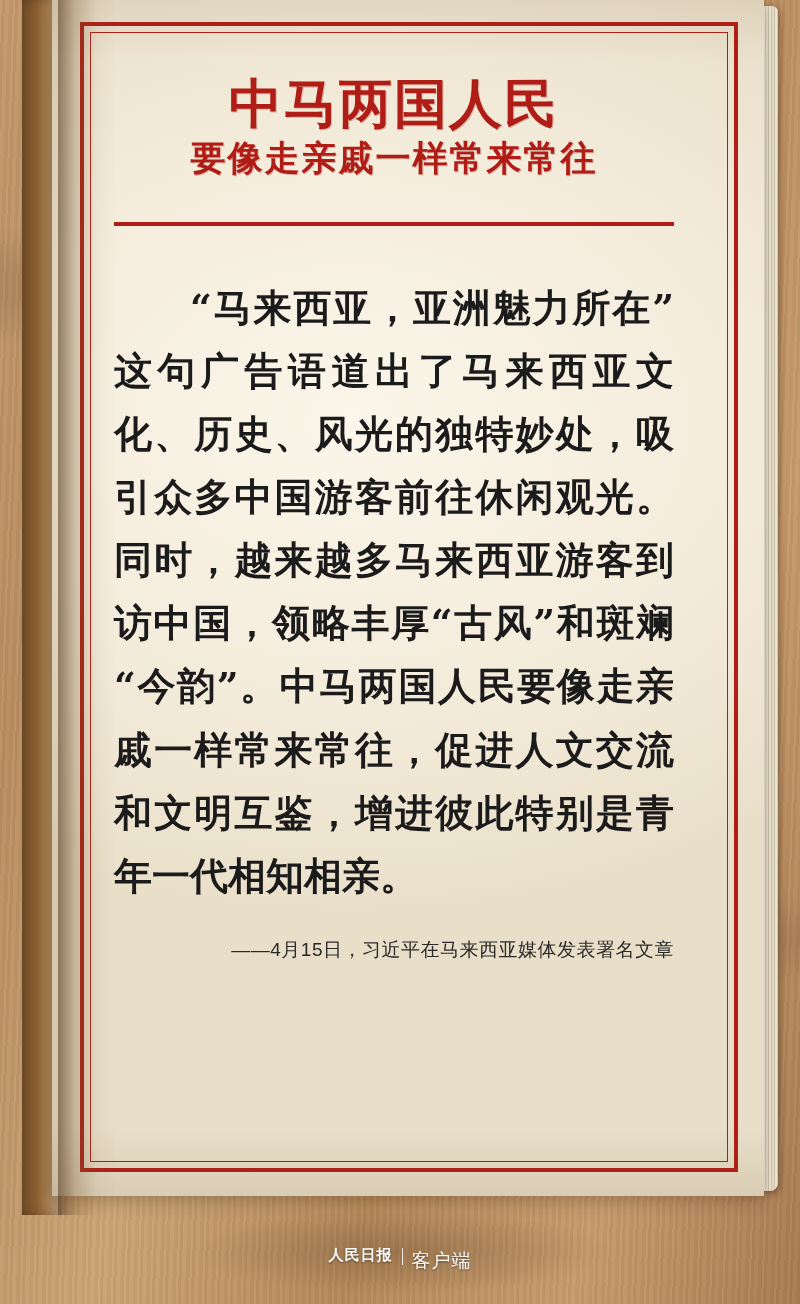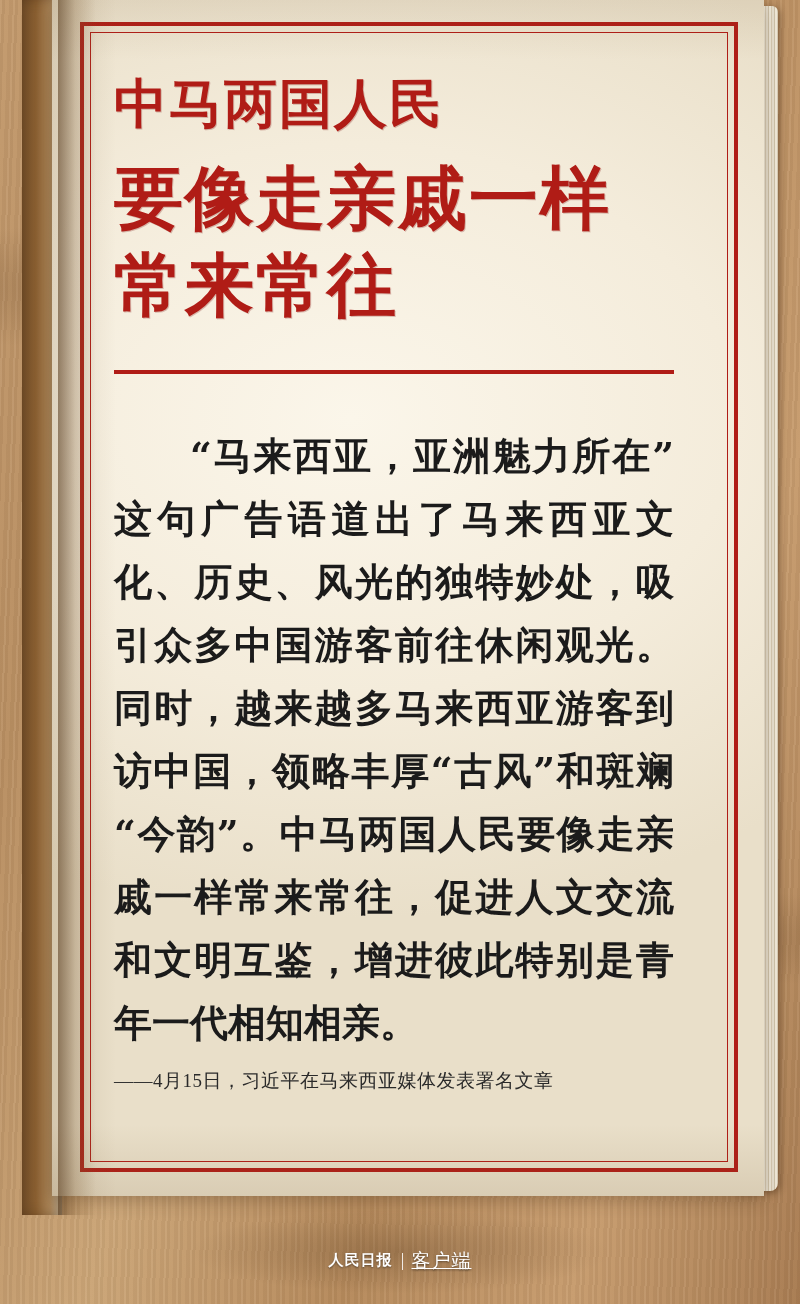--- a/index.html
+++ b/index.html
@@ -133,34 +133,34 @@
   
   .content {
     position: absolute;
     left: 62px;
     top: 70px;
     width: 560px;
     z-index: 3;
   }
 
   .title {
+    text-align: center;
     color: #b01c16;
     font-weight: bold;
     letter-spacing: 2px;
     font-family: "DejaVu Serif", "Liberation Serif", serif;
     text-shadow: 1px 1px 0 rgba(120,10,8,0.25);
   }
   .title-line1 {
     font-size: 53px;
     line-height: 1.25;
   }
   .title-line2 {
-    font-size: 69px;
+    font-size: 35px;
     line-height: 1.25;
-    margin-top: 19px;
   }
 
   .title-rule {
     width: 100%;
     height: 4px;
     background: #b01c16;
     margin: 42px 0 0 0;
   }
 
   .quote-block {
@@ -169,39 +169,39 @@
   .quote-text {
     font-size: 38px;
     line-height: 1.66;
     color: #1b1b1b;
     text-align: justify;
     font-weight: bold;
     text-indent: 2em;
     font-family: "DejaVu Serif", "Liberation Serif", serif;
   }
   .quote-source {
-    margin-top: 13px;
+    margin-top: 30px;
     font-size: 19px;
     color: #2a2a2a;
+    text-align: right;
     letter-spacing: 0.5px;
-    font-family: Liberation Serif, serif;
+    font-family: Liberation Sans, sans-serif;
   }
 
   .quote-block.second {
     margin-top: 84px;
   }
 
   
   .footer {
     position: absolute;
     left: 0;
     bottom: 30px;
     width: 800px;
     display: flex;
-    align-items: center;
     justify-content: center;
     gap: 9px;
     z-index: 5;
   }
   .footer-mark {
     color: #ffffff;
     font-size: 15px;
     font-weight: bold;
     line-height: 1.05;
     letter-spacing: 1px;
@@ -212,21 +212,20 @@
     width: 1px;
     height: 17px;
     background: rgba(255,255,255,0.85);
   }
   .footer-app {
     color: #ffffff;
     font-size: 19px;
     letter-spacing: 1px;
     font-family: "DejaVu Sans", "Liberation Sans", sans-serif;
     text-shadow: 0 1px 2px rgba(0,0,0,0.45);
-    text-decoration: underline;
   }
 </style>
 </head>
 <body>
 
 <div class="page">
   <div class="wood-grain"></div>
 
   <div class="book">
     <div class="page-edges"></div>

